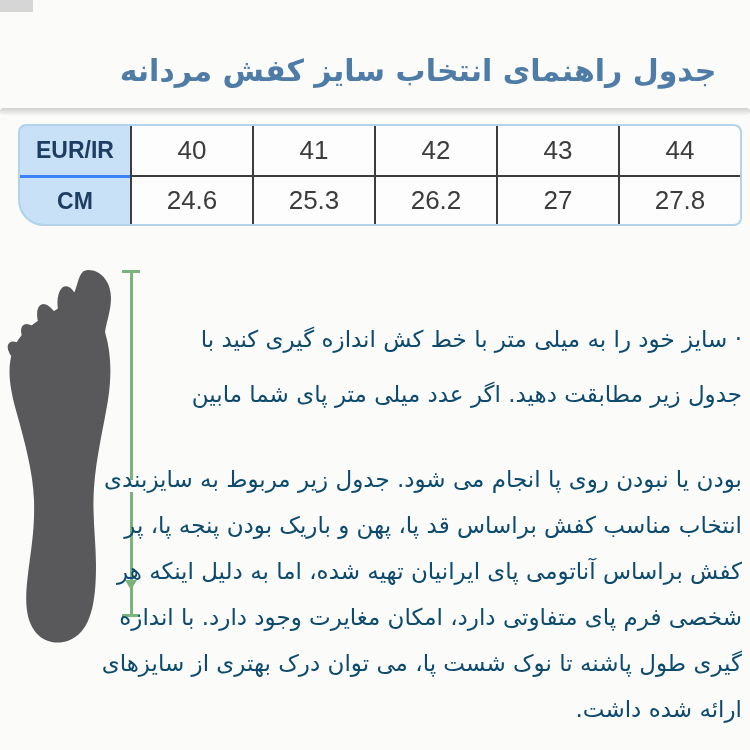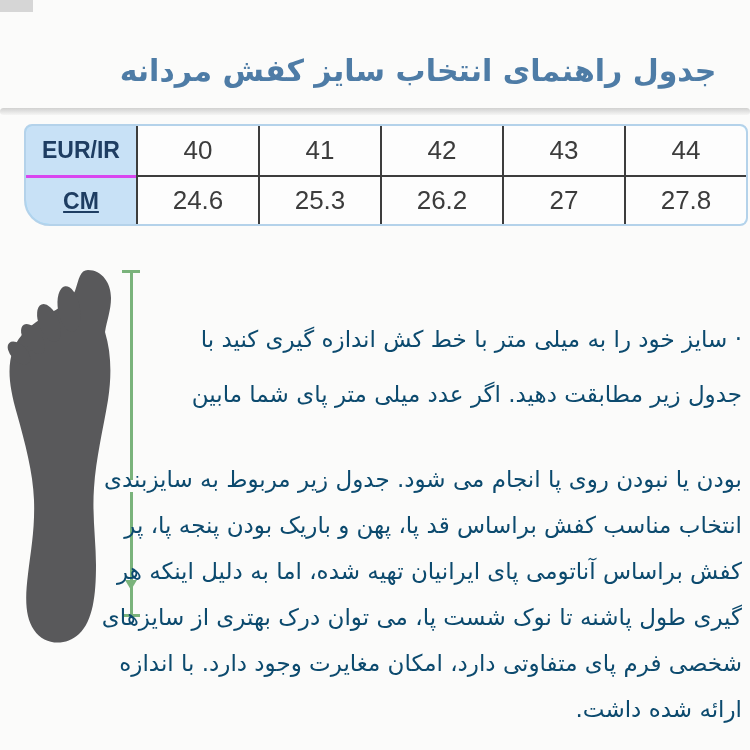--- a/index.html
+++ b/index.html
@@ -9,30 +9,30 @@
     font-family:"DejaVu Sans", sans-serif;
   }
   
   .artifact-topleft{position:absolute;left:0;top:0;width:33px;height:12px;background:#c9c9c9;opacity:.75;}
   .table-top-shadow{position:absolute;left:0;top:108px;width:750px;height:7px;
     background:linear-gradient(to bottom, rgba(140,140,140,.38), rgba(140,140,140,.05));border-radius:4px;}
   
   .title{position:absolute;top:36px;left:0;width:100%;margin:17px;text-align:center;
     font-size:30px;font-weight:bold;direction:rtl;padding-left:26px;}
   
-  .size-table{position:absolute;left:24px;top:124px;width:720px;height:98px;
+  .size-table{position:absolute;left:18px;top:124px;width:720px;height:98px;
     display:grid;grid-template-columns:110px repeat(5,1fr);grid-template-rows:1fr 1fr;
     border:2px solid #b4d2ea;border-radius:8px 8px 8px 26px;overflow:hidden;background:#7dd3fc;}
   .st-cell{display:flex;align-items:center;justify-content:center;
     font-size:26px;color:#3c3c3c;background:#fdfdfd;
     border-left:2px solid #3d3d3d;border-top:2px solid #3d3d3d;
     font-family:"Liberation Sans", sans-serif;}
   .st-cell.row1{border-top:none;}
   .st-cell.blue{font-weight:bold;font-size:23px;border-left:none;}
-  .st-cell.blue.row2{border-top:3px solid #d946ef;text-decoration:underline;}
+  .st-cell.blue.row2{border-top:3px solid #3b82f6;}
   
   .foot-svg{position:absolute;left:0;top:252px;width:150px;height:400px;}
   .measure-line{position:absolute;left:119px;top:270px;width:26px;height:350px;}
   .meas{position:absolute;}
   .meas.cap-top{left:3px;top:0;width:18px;height:3px;}
   .meas.seg1{left:11px;top:3px;width:3px;height:207px;}
   .meas.seg2{left:11px;top:222px;width:3px;height:122px;}
   .meas.arrow{left:6px;top:310px;width:0;height:0;
     border-left:6px solid transparent;border-right:6px solid transparent;border-top:10px solid #7ab37b;}
   .meas.cap-bottom{left:3px;top:344px;width:18px;height:3px;}
@@ -100,18 +100,18 @@
 
   <div class="para para1">
     <div class="text-line">· سایز خود را به میلی متر با خط کش اندازه گیری کنید با</div>
     <div class="text-line">جدول زیر مطابقت دهید. اگر عدد میلی متر پای شما مابین</div>
   </div>
 
   <div class="para para2">
     <div class="text-line">بودن یا نبودن روی پا انجام می شود. جدول زیر مربوط به سایزبندی</div>
     <div class="text-line">انتخاب مناسب کفش براساس قد پا، پهن و باریک بودن پنجه پا، پر</div>
     <div class="text-line">کفش براساس آناتومی پای ایرانیان تهیه شده، اما به دلیل اینکه هر</div>
+    <div class="text-line">شخصی فرم پای متفاوتی دارد، امکان مغایرت وجود دارد. با اندازه</div>
     <div class="text-line">گیری طول پاشنه تا نوک شست پا، می توان درک بهتری از سایزهای</div>
-    <div class="text-line">شخصی فرم پای متفاوتی دارد، امکان مغایرت وجود دارد. با اندازه</div>
     <div class="text-line">ارائه شده داشت.</div>
   </div>
 
 </div>
 
 </body></html>

